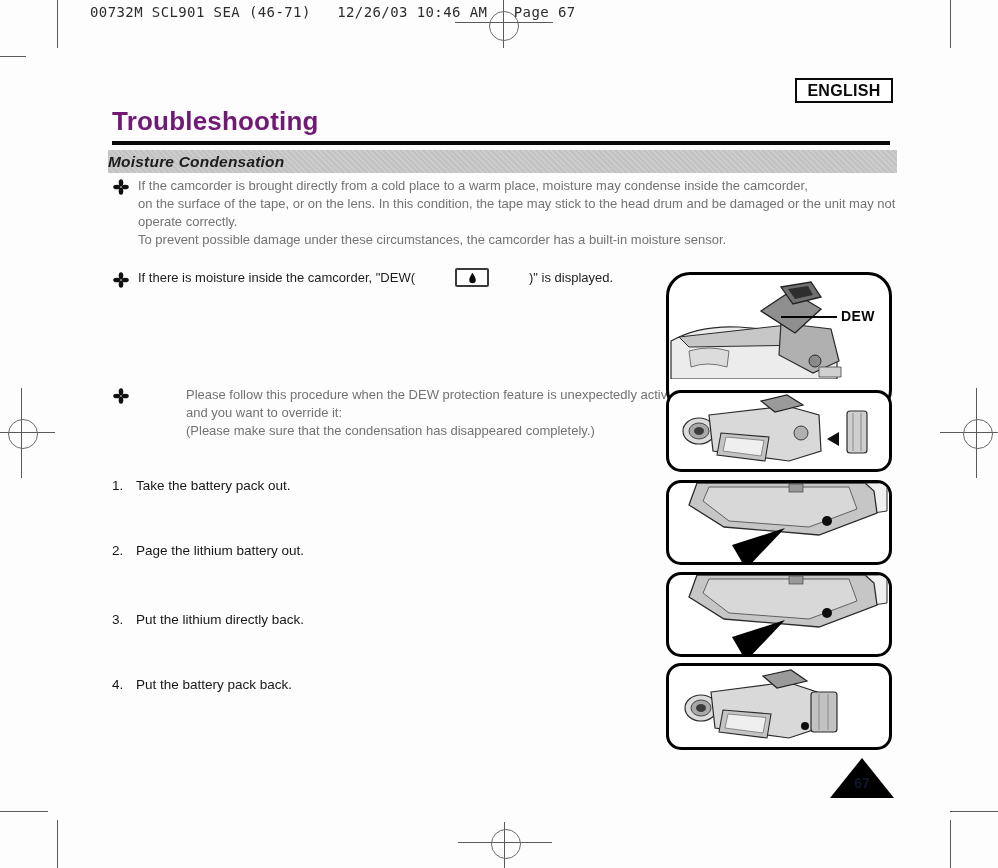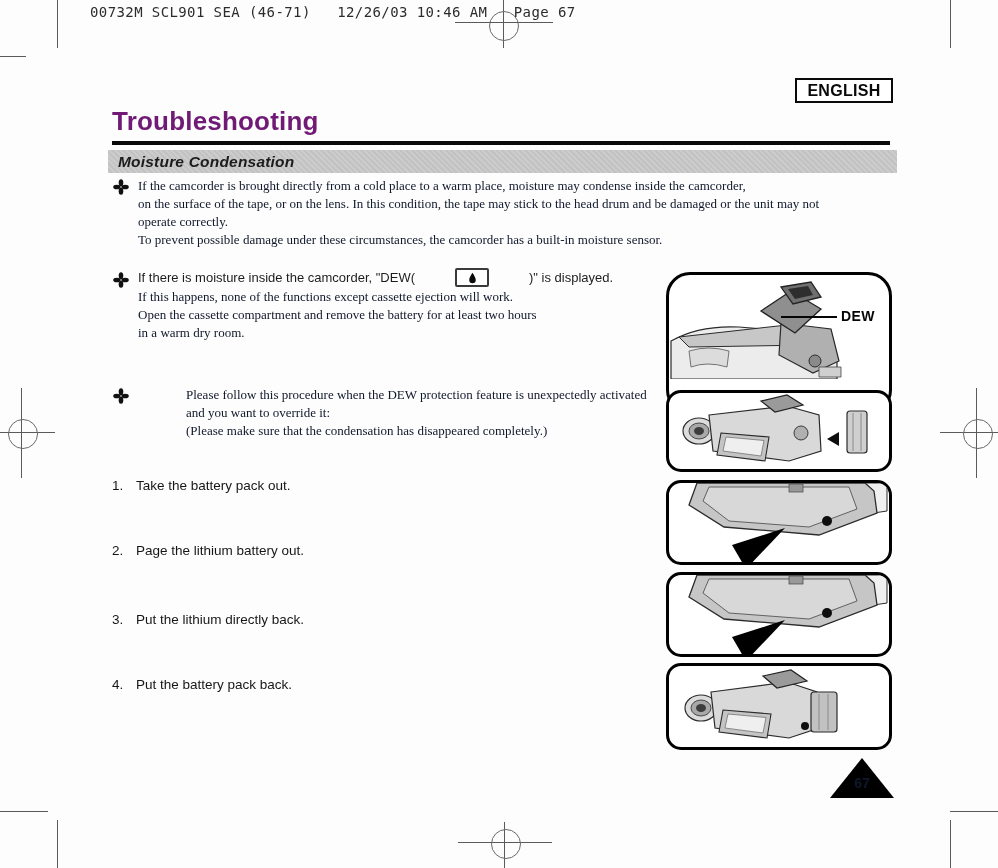--- a/index.html
+++ b/index.html
@@ -28,28 +28,27 @@
     position:absolute;left:112px;top:106px;
     font-size:26px;font-weight:bold;color:#701a75;letter-spacing:0.2px;
   }
   .title-rule{position:absolute;left:112px;top:141px;width:778px;height:4px;background:#0a0a0a;}
   .section-bar{
     position:absolute;left:108px;top:150px;width:789px;height:23px;
     background:repeating-linear-gradient(45deg,#cccccc 0 2px,#c2c2c2 2px 4px);
     display:flex;align-items:center;
   }
   .section-bar span{
-    font-style:italic;font-weight:bold;font-size:15.5px;color:#1c1c1c;padding-left:10px;letter-spacing:0.2px;
+    font-style:italic;font-weight:bold;font-size:15.5px;color:#1c1c1c;letter-spacing:0.2px;
   }
   
   .bullet-icon{position:absolute;width:16px;height:16px;}
   .bullet-text{
-    position:absolute;font-size:13px;line-height:1.38;color:#0f172a;
+    position:absolute;font-size:13px;line-height:1.38;color:#737373;
     white-space:pre-line;
-    font-family:Liberation Serif, serif;
   }
   .b2-line1{position:absolute;display:flex;align-items:center;font-size:13px;color:#1d1d1d;white-space:pre;}
   .dew-inline-box{
     display:inline-flex;align-items:center;justify-content:center;
     width:30px;height:15px;border:2px solid #3a3a3a;border-radius:2px;margin:0 4px;background:#fff;
   }
   
   .step{position:absolute;display:flex;font-size:13.5px;color:#161616;}
   .step .num{width:24px;}
   
@@ -130,23 +129,20 @@
         <ellipse cx="8" cy="12.2" rx="2.3" ry="3.6"></ellipse>
         <ellipse cx="3.8" cy="8" rx="3.6" ry="2.3"></ellipse>
         <ellipse cx="12.2" cy="8" rx="3.6" ry="2.3"></ellipse>
       </g>
   </svg>
   <div class="b2-line1" style="left:138px;top:268px;gap:36px;">
     <span>If there is moisture inside the camcorder, "DEW(</span><span class="dew-inline-box"><svg width="9" height="12" viewBox="0 0 10 13">
           <path d="M5 0.8 C5 0.8 1.4 6 1.4 8.6 a3.6 3.6 0 0 0 7.2 0 C8.6 6 5 0.8 5 0.8 Z" fill="#0a0a0a"></path>
         </svg></span><span>)" is displayed.</span>
   </div>
-  <div class="bullet-text" style="left:138px;top:288px;width:540px;">If this happens, none of the functions except cassette ejection will work.
-Open the cassette compartment and remove the battery for at least two hours
-in a warm dry room.</div>
 
   <svg class="bullet-icon" style="left:113px;top:388px;" viewBox="0 0 16 16">
     <g fill="#111">
         <ellipse cx="8" cy="3.8" rx="2.3" ry="3.6"></ellipse>
         <ellipse cx="8" cy="12.2" rx="2.3" ry="3.6"></ellipse>
         <ellipse cx="3.8" cy="8" rx="3.6" ry="2.3"></ellipse>
         <ellipse cx="12.2" cy="8" rx="3.6" ry="2.3"></ellipse>
       </g>
   </svg>
   <div class="bullet-text" style="left:138px;top:386px;width:540px;margin-left:48px;">Please follow this procedure when the DEW protection feature is unexpectedly activated

